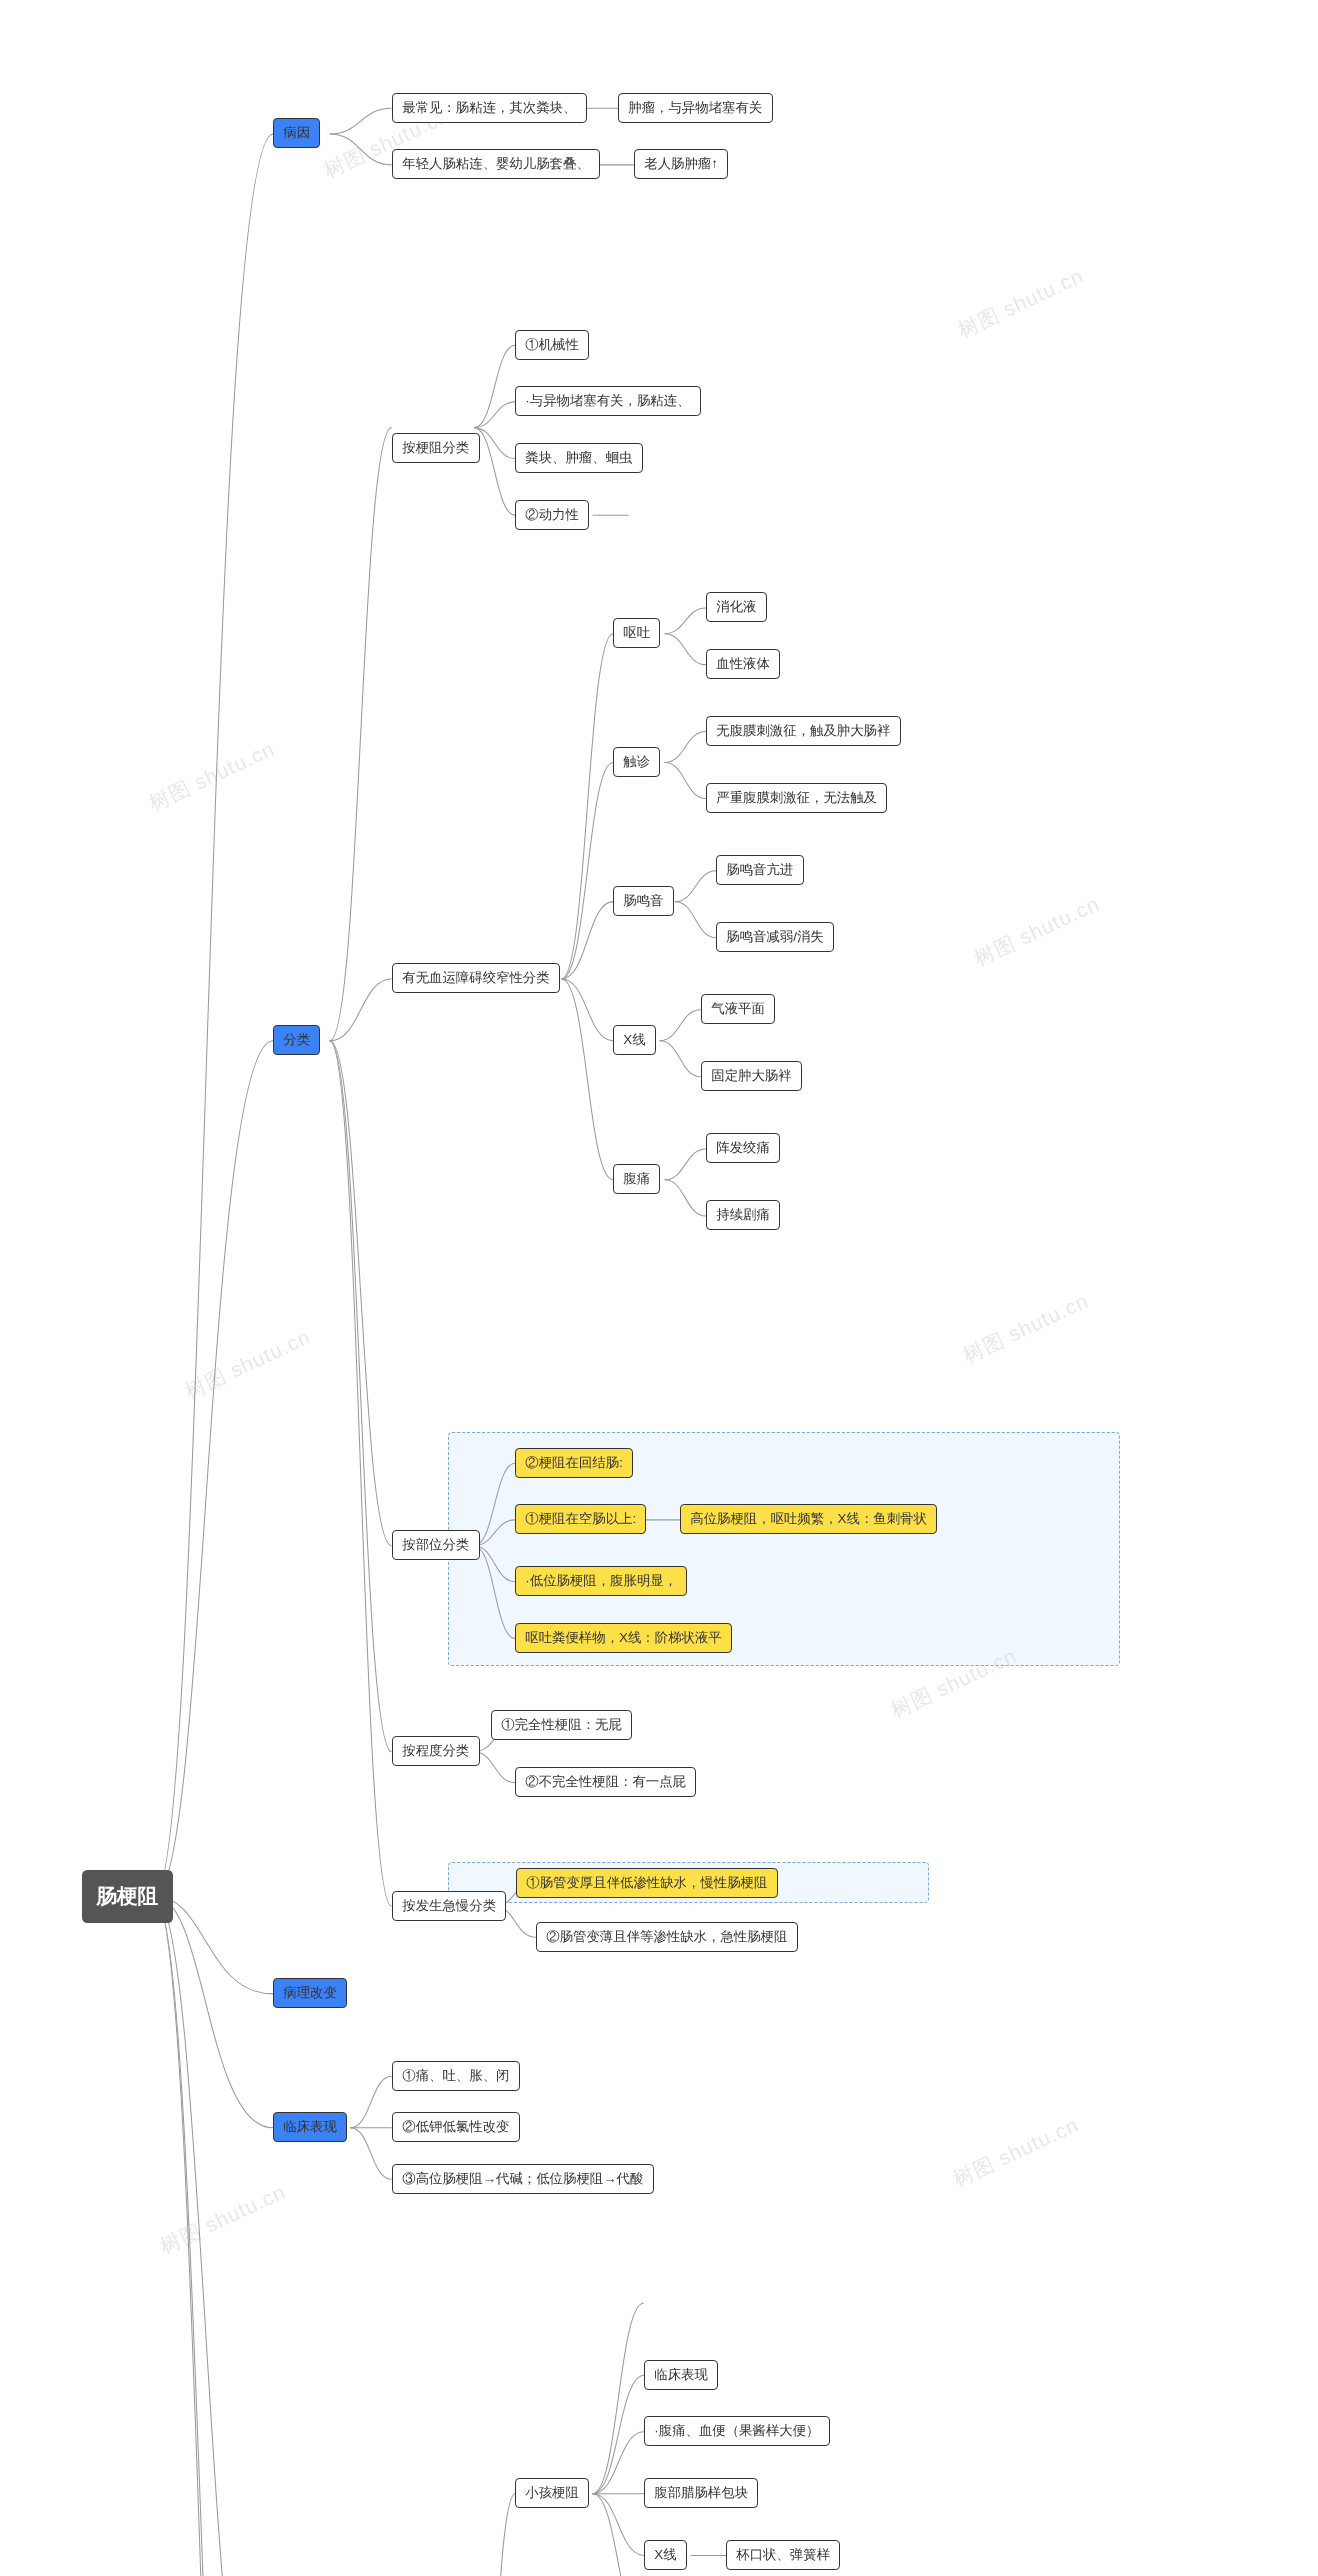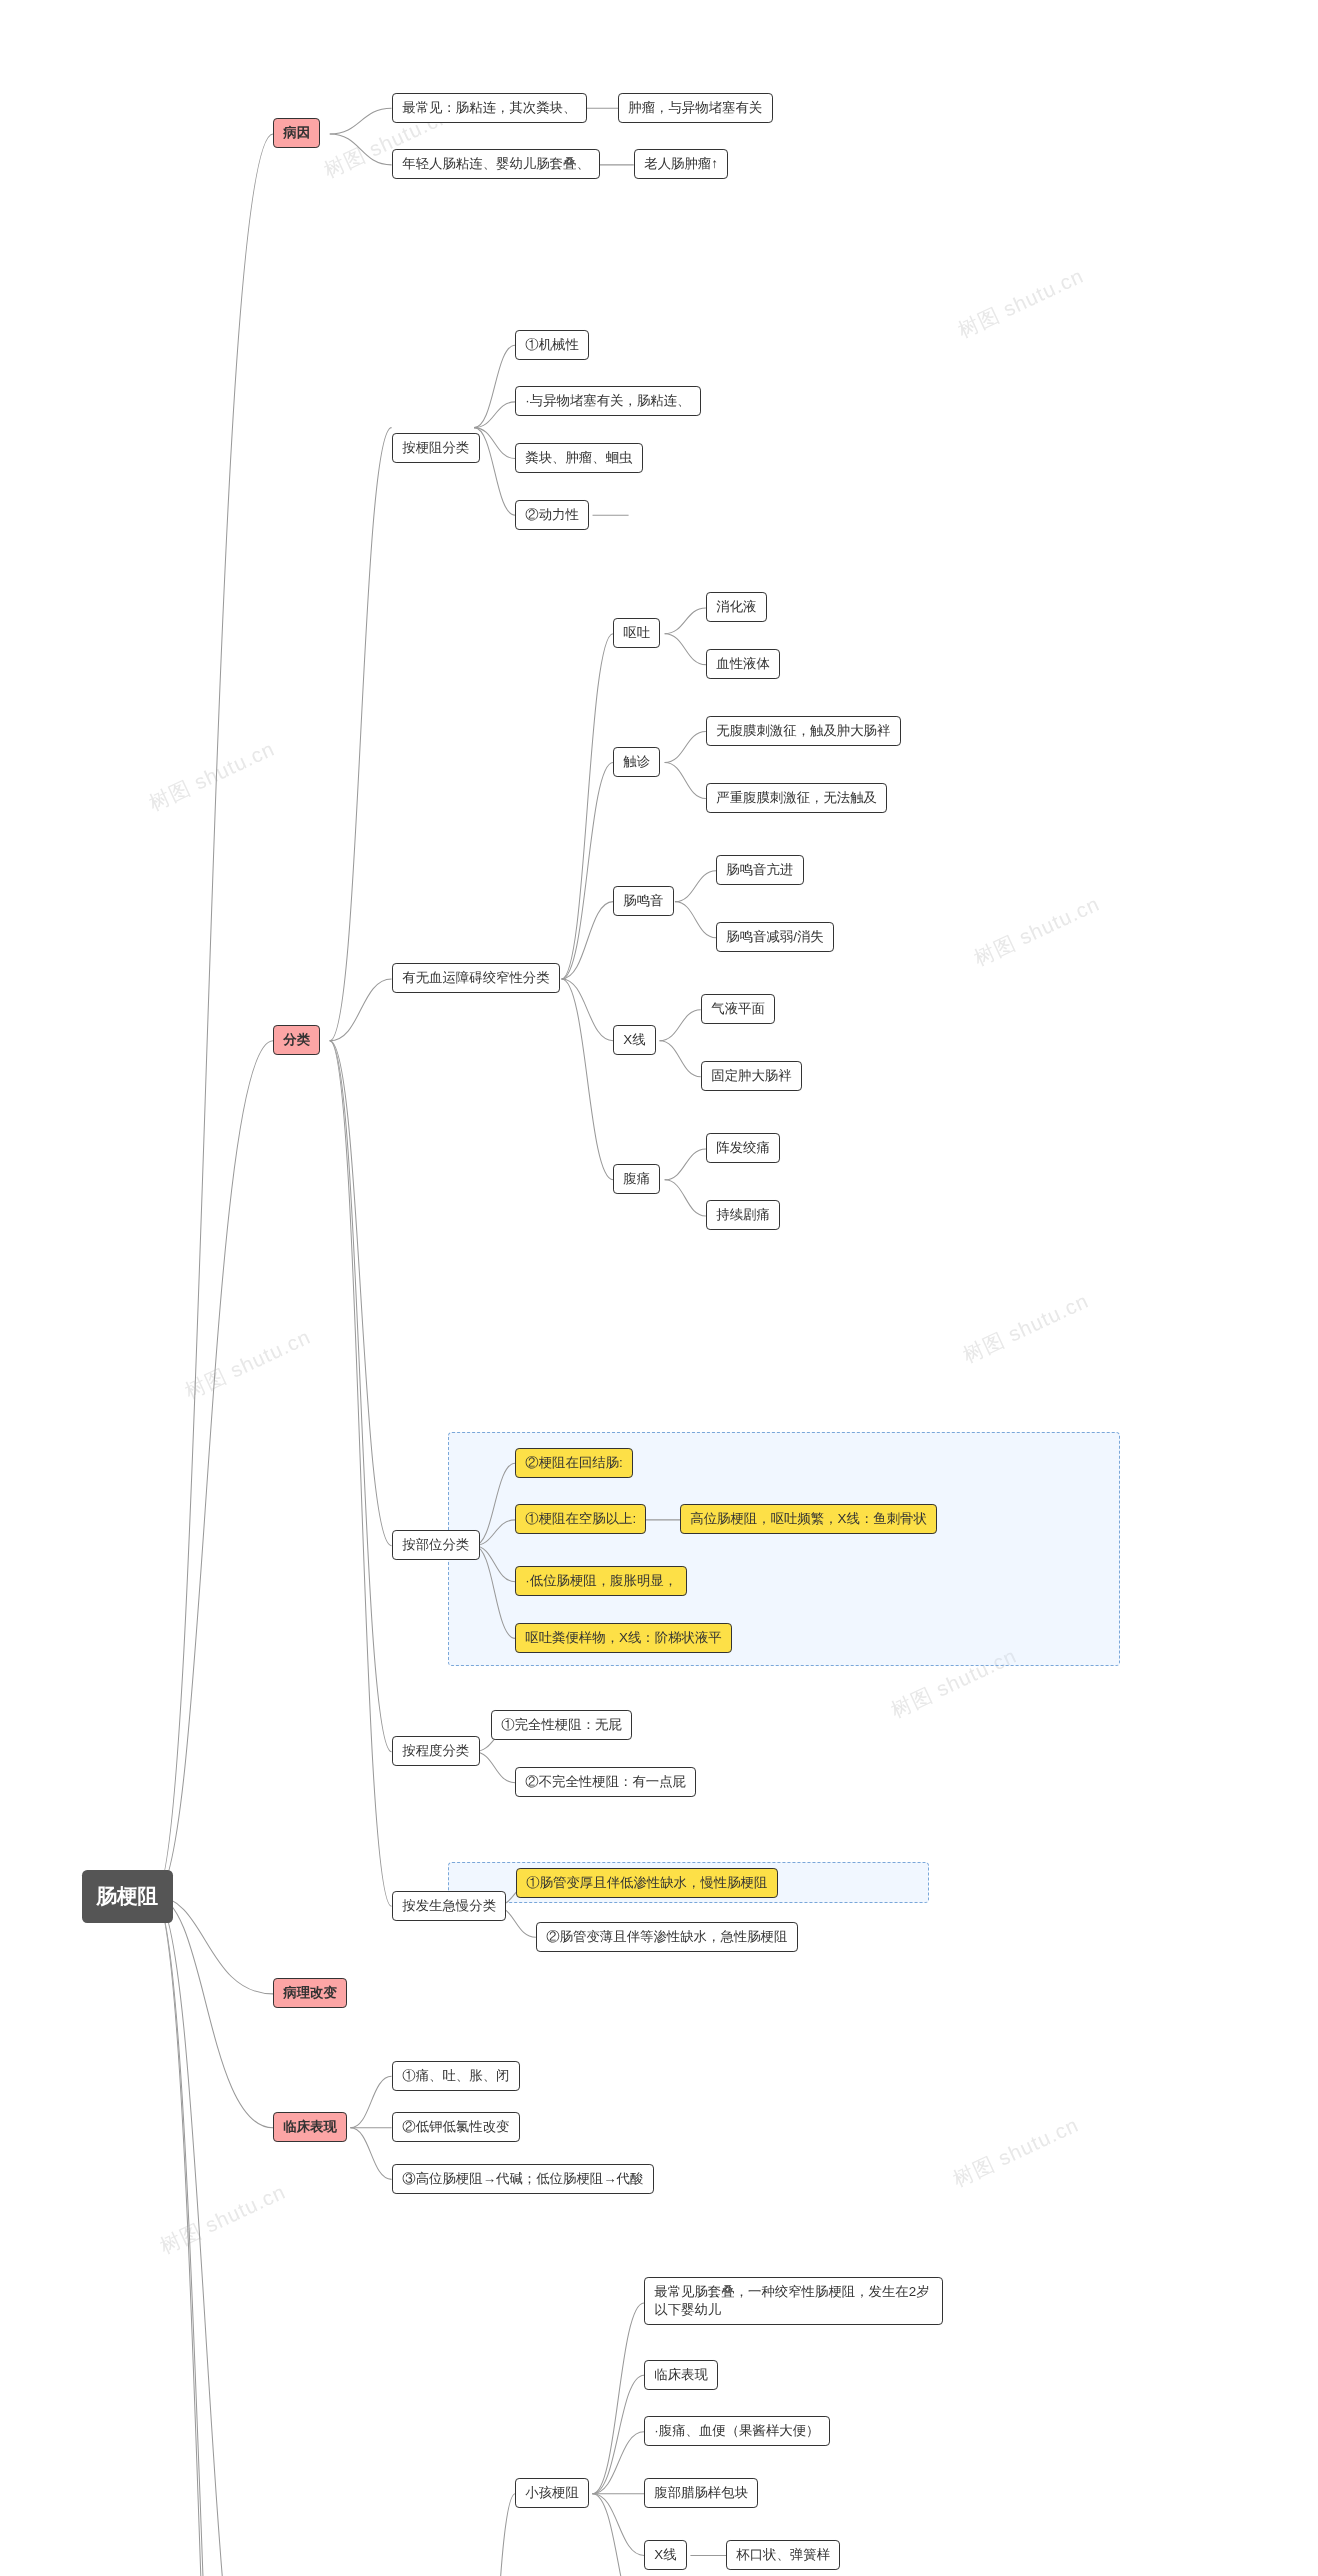--- a/index.html
+++ b/index.html
@@ -1,20 +1,20 @@
 <!DOCTYPE html>
 <html><head>
 <meta charset="utf-8">
 <style>
 html,body{margin:0;padding:0;background:#fff;font-family:-apple-system,BlinkMacSystemFont,"Segoe UI","PingFang SC","Microsoft YaHei",sans-serif;font-size:12.4px;color:#333;width:1319px}
 .canvas{position:relative;width:1319px;height:3843px}
 .wm{position:absolute;color:#e8e8e8;font-size:20.6px;transform:rotate(-25deg);pointer-events:none;user-select:none;font-weight:400;letter-spacing:1px}
 .root{position:absolute;left:82px;top:1870px;background:#555;color:#fff;padding:12.4px 14.4px;border-radius:5.2px;font-size:20.6px;font-weight:600}
 .node{position:absolute;border:1px solid #333;border-radius:4.1px;padding:5.2px 9.3px;background:#fff;white-space:nowrap;font-size:13.4px}
-.cat{background:#fca5a5;border-color:#333;font-weight:700}
+.cat{background:#3b82f6;border-color:#333;font-weight:400}
 .hl{background:#fde047;border-color:#333}
 .group{position:absolute;border:1px dashed #7aa7d9;border-radius:4.1px;background:rgba(200,225,255,0.25)}
 svg.conn{position:absolute;left:0;top:0;width:1319px;height:3843px;pointer-events:none}
 svg.conn path{fill:none;stroke:#999;stroke-width:2}
 </style>
 </head>
 <body>
 
 <div class="canvas">
 
@@ -165,21 +165,20 @@
   <div class="node" style="left:536px;top:1922px">②肠管变薄且伴等渗性缺水，急性肠梗阻</div>
 
   <div class="node cat" style="left:273px;top:1978px">病理改变</div>
 
   <div class="node cat" style="left:273px;top:2112px">临床表现</div>
   <div class="node" style="left:392px;top:2061px">①痛、吐、胀、闭</div>
   <div class="node" style="left:392px;top:2112px">②低钾低氯性改变</div>
   <div class="node" style="left:392px;top:2164px">③高位肠梗阻→代碱；低位肠梗阻→代酸</div>
 
   <div class="node" style="left:515px;top:2478px">小孩梗阻</div>
-  <div class="node" style="left:644px;top:2277px;white-space:normal;width:278px">最常见肠套叠，一种绞窄性肠梗阻，发生在2岁以下婴幼儿</div>
   <div class="node" style="left:644px;top:2360px">临床表现</div>
   <div class="node" style="left:644px;top:2416px">·腹痛、血便（果酱样大便）</div>
   <div class="node" style="left:644px;top:2478px">腹部腊肠样包块</div>
   <div class="node" style="left:644px;top:2540px">X线</div>
   <div class="node" style="left:726px;top:2540px">杯口状、弹簧样</div>
 
 </div>
 
 
 </body></html>

